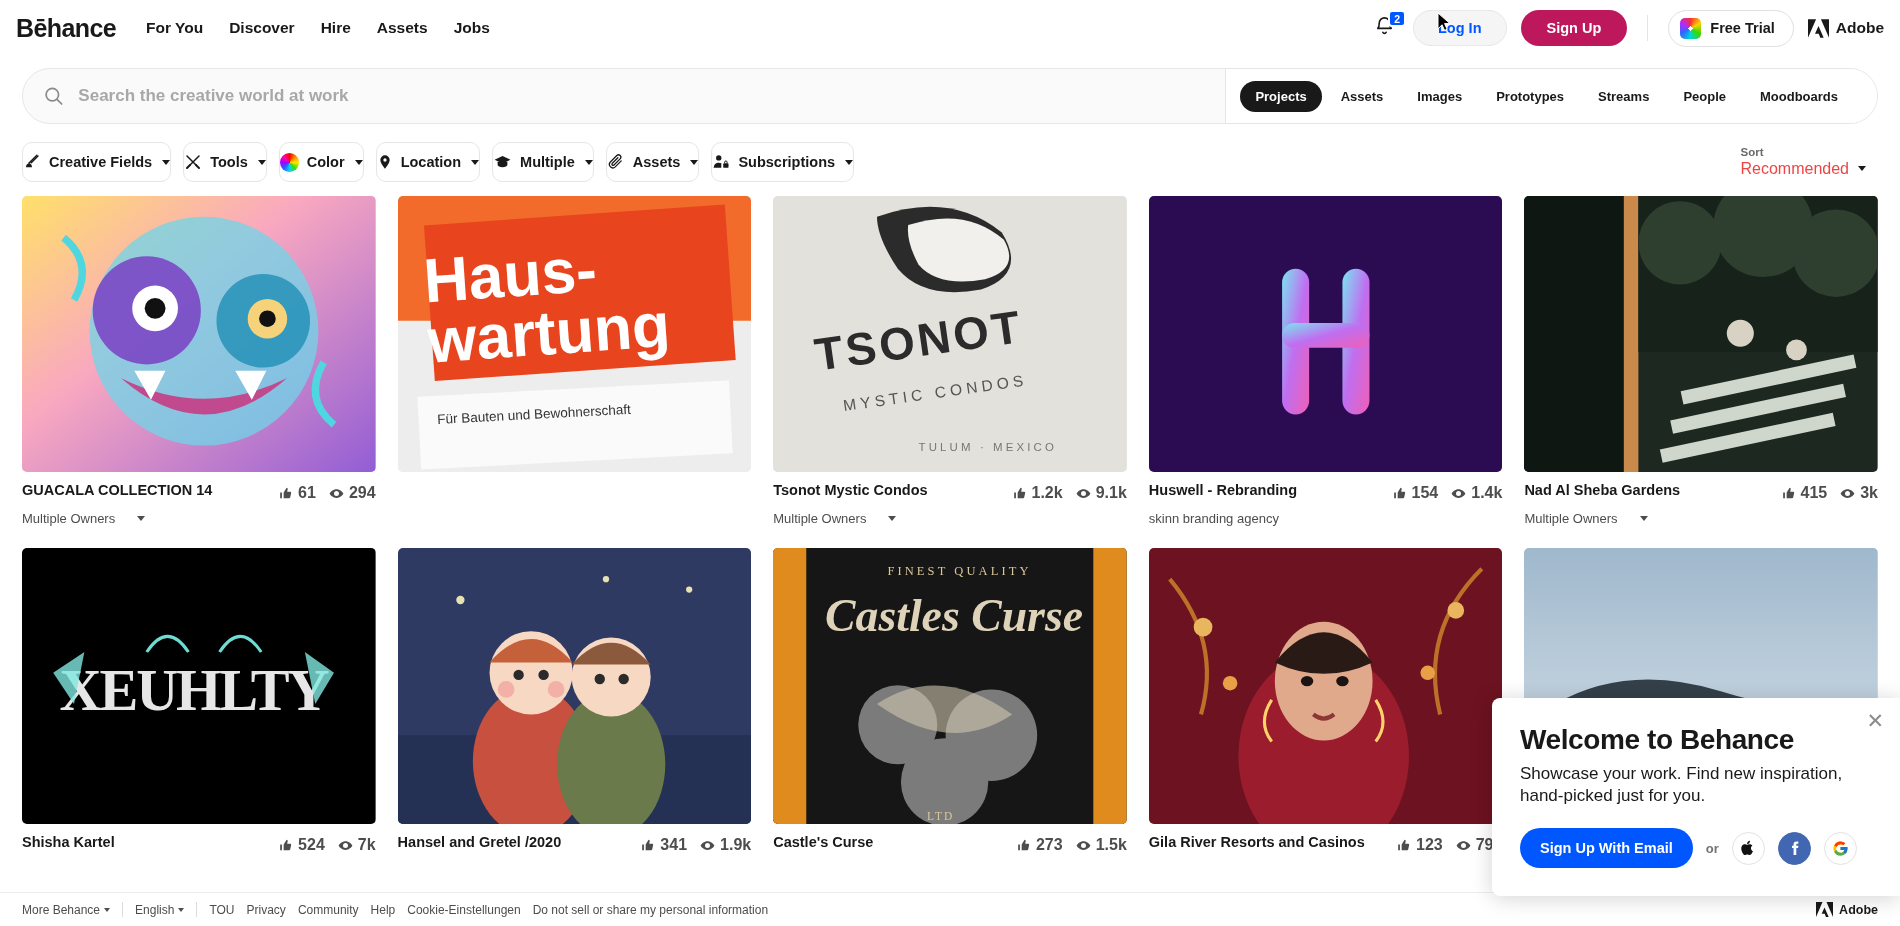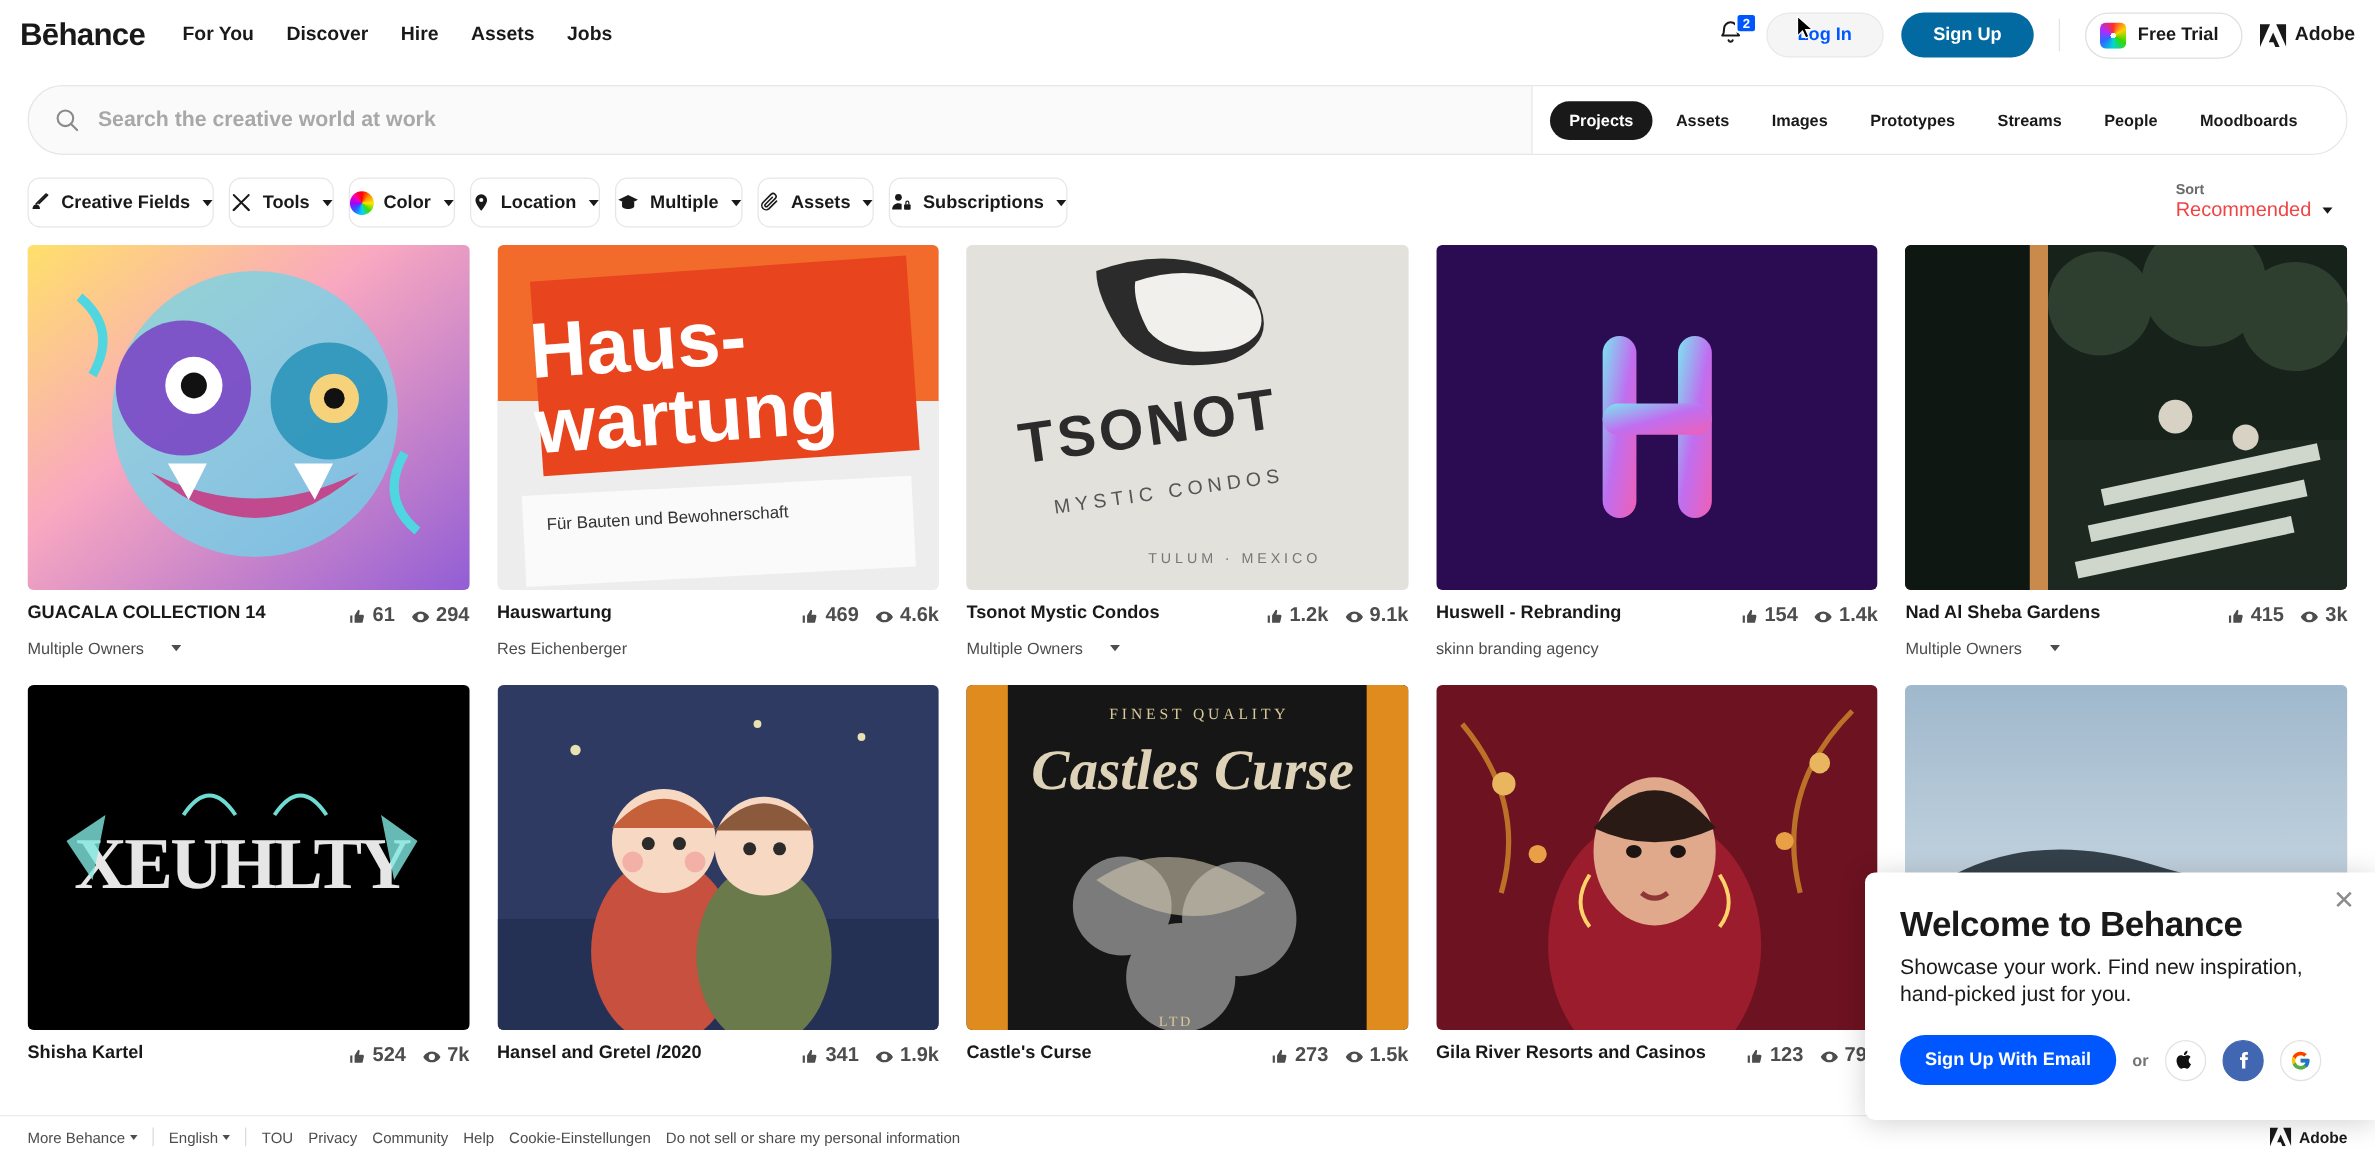--- a/index.html
+++ b/index.html
@@ -40,21 +40,21 @@
     border-radius: 4px; min-width: 17px; height: 17px;
     display: flex; align-items: center; justify-content: center;
     padding: 0 4px; border: 2px solid #fff;
   }
   .btn-login {
     border: 1px solid #e8e8e8; background: #f5f5f5;
     color: #0057ff; font-size: 14.5px; font-weight: 700;
     border-radius: 22px; padding: 9px 24px; cursor: pointer;
   }
   .btn-signup {
-    border: none; background: #0369a1; color: #fff;
+    border: none; background: #be185d; color: #fff;
     font-size: 14.5px; font-weight: 700;
     border-radius: 22px; padding: 10px 26px; cursor: pointer;
   }
   .divider-v { width: 1px; height: 26px; background: #e4e4e4; margin: 0 6px; }
   .btn-trial {
     border: 1px solid #e0e0e0; background: #fff;
     border-radius: 22px; padding: 7px 18px 7px 11px;
     display: flex; align-items: center; gap: 9px;
     font-size: 14.5px; font-weight: 700; color: #191919; cursor: pointer;
   }
@@ -387,42 +387,20 @@
     <div class="thumb">
       <svg class="art" viewBox="0 0 340 276" preserveAspectRatio="xMidYMid slice">
         <rect width="340" height="276" fill="#ededed"></rect>
         <path d="M0 0h340v120H0z" fill="#f26b2a"></path>
         <path d="M30 18h290v150H30z" fill="#e8451f" transform="rotate(-4 175 95)"></path>
         <text x="26" y="92" font-family="Liberation Sans" font-size="60" font-weight="700" fill="#fff" transform="rotate(-4 175 95)">Haus-</text>
         <text x="26" y="150" font-family="Liberation Sans" font-size="60" font-weight="700" fill="#fff" transform="rotate(-4 175 95)">wartung</text>
         <path d="M20 185h300v70H20z" fill="#fafafa" transform="rotate(-3 175 215)"></path>
         <text x="38" y="212" font-family="Liberation Sans" font-size="13" fill="#333" transform="rotate(-3 175 215)">Für Bauten und Bewohnerschaft</text>
       </svg>
-    </div>
-    <div class="meta">
-      <div class="meta-text">
-        <div class="proj-title">Hauswartung</div>
-        <div class="proj-owner">
-          <span>Res Eichenberger</span>
-        </div>
-      </div>
-      <div class="stats">
-        <span class="stat">
-          <svg width="14" height="14" viewBox="0 0 24 24">
-              <path d="M2 11h3v10H2V11Zm6 10h9.2a2 2 0 0 0 2-1.6l1.6-7A2 2 0 0 0 18.8 10H14l.9-4.3A2 2 0 0 0 13 3.2L8 11v10Z" fill="#4d4d4d"></path>
-            </svg>
-          <span>469</span>
-        </span>
-        <span class="stat">
-          <svg width="15" height="15" viewBox="0 0 24 24">
-              <path d="M12 5C6.5 5 2.2 9.3 1 12c1.2 2.7 5.5 7 11 7s9.8-4.3 11-7c-1.2-2.7-5.5-7-11-7Zm0 11a4 4 0 1 1 0-8 4 4 0 0 1 0 8Z" fill="#4d4d4d"></path>
-            </svg>
-          <span>4.6k</span>
-        </span>
-      </div>
     </div>
   </div>
 
   <div class="card">
     <div class="thumb">
       <svg class="art" viewBox="0 0 340 276" preserveAspectRatio="xMidYMid slice">
         <rect width="340" height="276" fill="#e3e1dc"></rect>
         <path d="M100 20q70-25 120 15 25 40-20 55-55 10-80-20-20-30-20-50Z" fill="#2b2b2b"></path>
         <path d="M130 28q55-18 92 14 16 28-18 38-45 8-64-14-12-22-10-38Z" fill="#f2f0ec"></path>
         <text x="40" y="150" font-family="Liberation Sans" font-size="44" font-weight="700" fill="#2b2b2b" letter-spacing="3" transform="rotate(-8 170 140)">TSONOT</text>

